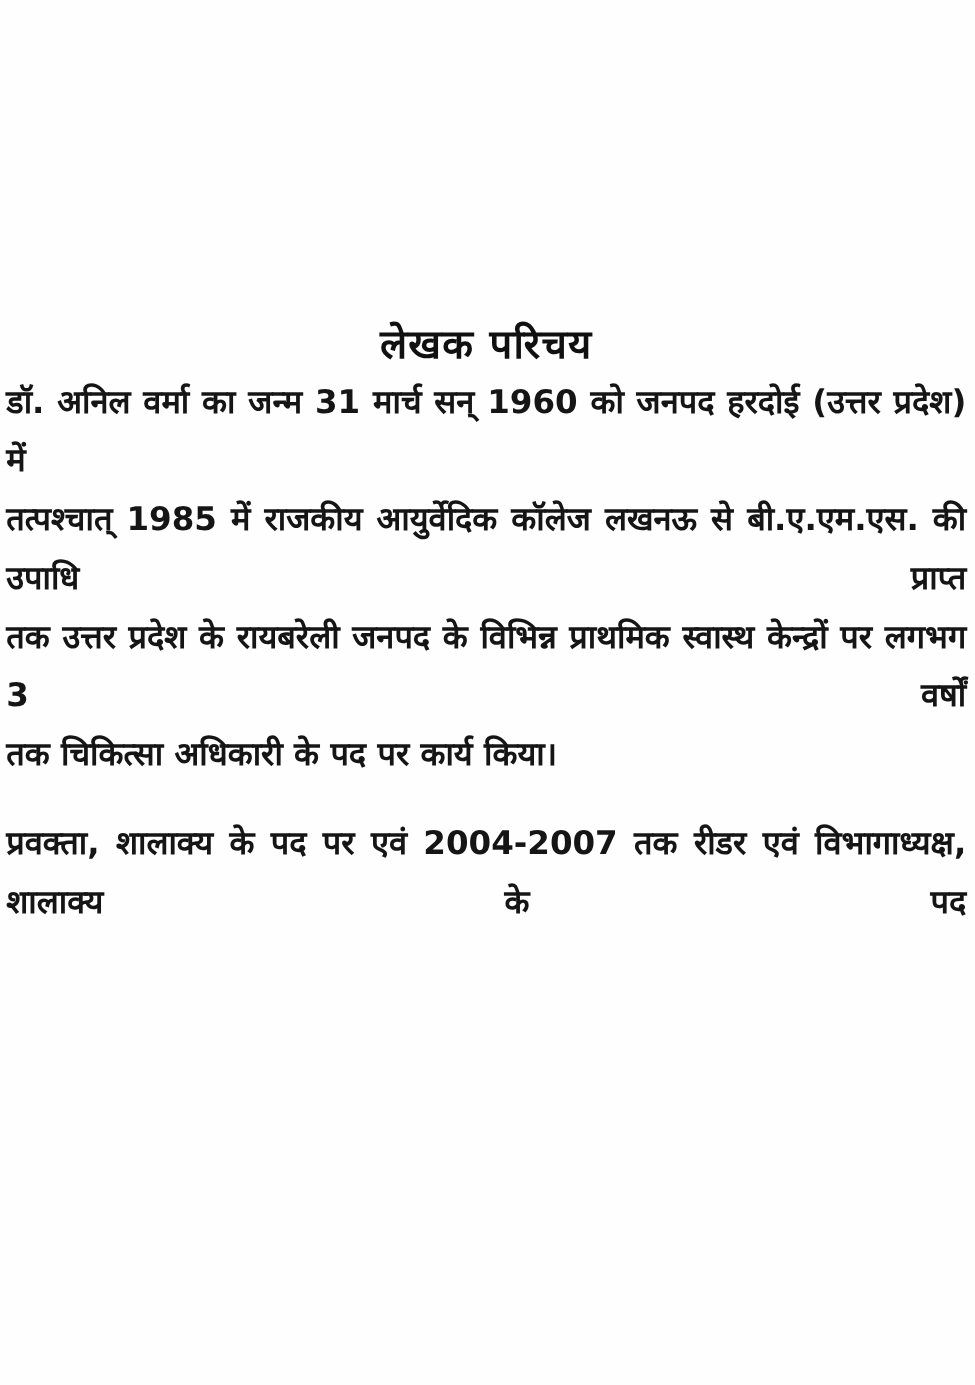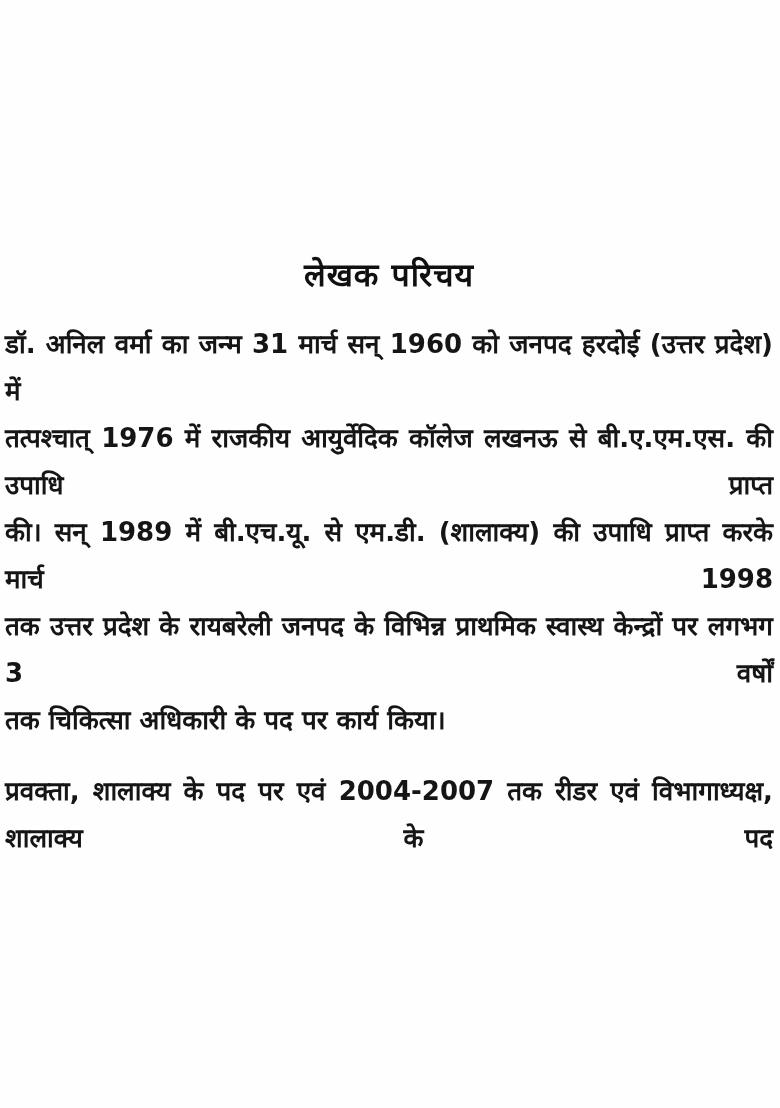--- a/index.html
+++ b/index.html
@@ -25,21 +25,21 @@
   .doc-title {
     margin: 0;
     padding-top: 252px;
     text-align: center;
     font-size: 32px;
     font-weight: 700;
     letter-spacing: 1px;
     color: #101010;
   }
   .paragraph {
-    margin-top: 26px;
+    margin-top: 4px;
   }
   .paragraph.second {
     margin-top: 24px;
   }
   .line {
     font-size: 26px;
     font-weight: 600;
     line-height: 47px;
     white-space: normal;
     text-align: justify;
@@ -55,22 +55,21 @@
 </style>
 </head>
 <body>
 
 <div class="page">
 
   <h1 class="doc-title">लेखक परिचय</h1>
 
   <div class="paragraph first">
     <div class="line">डॉ. अनिल वर्मा का जन्म 31 मार्च सन् 1960 को जनपद हरदोई (उत्तर प्रदेश) में</div>
-    <div class="line">तत्पश्चात् 1976 में राजकीय आयुर्वेदिक कॉलेज लखनऊ से बी.ए.एम.एस. की उपाधि प्राप्त</div>
-    <div class="line">की। सन् 1989 में बी.एच.यू. से एम.डी. (शालाक्य) की उपाधि प्राप्त करके मार्च 1998</div>
+    <div class="line">तत्पश्चात् 1985 में राजकीय आयुर्वेदिक कॉलेज लखनऊ से बी.ए.एम.एस. की उपाधि प्राप्त</div>
     <div class="line">तक उत्तर प्रदेश के रायबरेली जनपद के विभिन्न प्राथमिक स्वास्थ केन्द्रों पर लगभग 3 वर्षों</div>
     <div class="line last">तक चिकित्सा अधिकारी के पद पर कार्य किया।</div>
   </div>
 
   <div class="paragraph second">
     <div class="line">प्रवक्ता, शालाक्य के पद पर एवं 2004-2007 तक रीडर एवं विभागाध्यक्ष, शालाक्य के पद</div>
 
   </div>
 
 </div>

